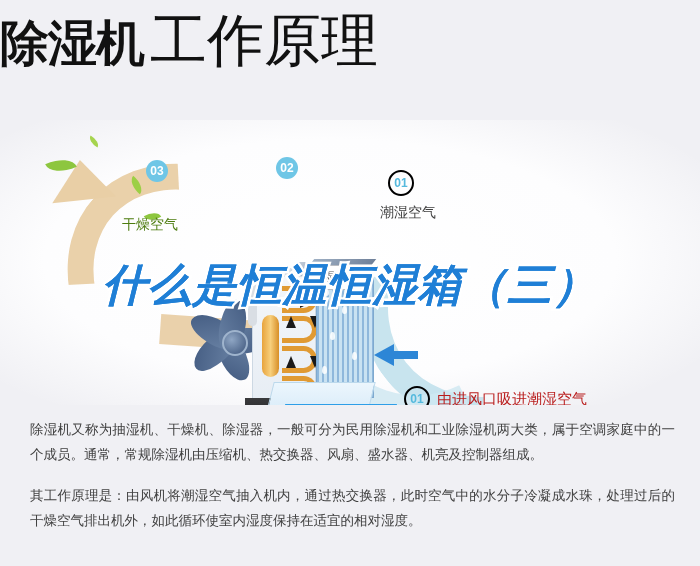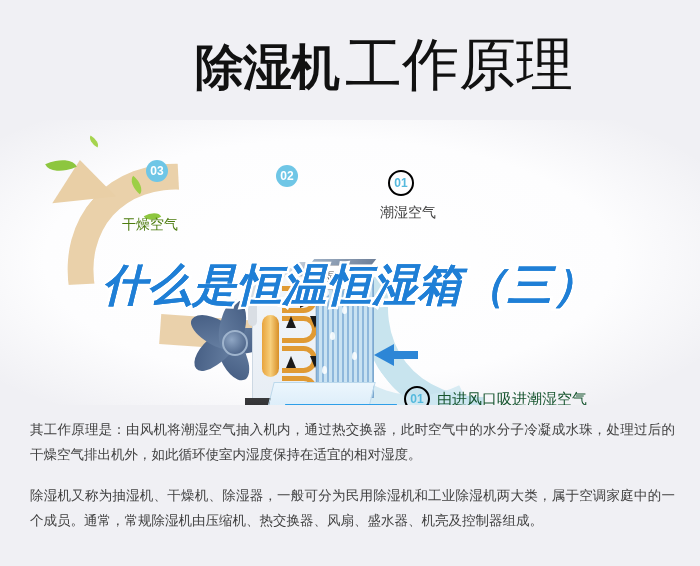--- a/index.html
+++ b/index.html
@@ -8,22 +8,22 @@
     background:#f0f0f4;
     font-family:"Liberation Sans","DejaVu Sans",sans-serif;
     overflow:hidden;position:relative;
   }
   .page{position:relative;width:700px;height:566px;}
 
   
   .banner{position:absolute;left:0;top:0;width:700px;height:405px;background:#f0f0f4;}
 
   .title{
-    position:absolute;left:0;top:36px;width:573px;
-    text-align:right;white-space:nowrap;color:#111;
+    position:absolute;left:0;top:12px;width:573px;
+    text-align:left;white-space:nowrap;color:#111;
     line-height:1;
   }
   .title .t-a{font-size:49px;font-weight:700;letter-spacing:-1px;}
   .title .t-b{font-size:57px;font-weight:400;letter-spacing:0px;margin-left:6px;}
 
   
   .stage{position:absolute;left:0;top:120px;width:700px;height:285px;overflow:hidden;background:transparent;}
   .stage .white-wash{position:absolute;left:0;top:0;width:700px;height:285px;
     background:radial-gradient(ellipse 520px 220px at 330px 140px,#ffffff 0%,#fdfdfe 55%,rgba(240,240,244,0) 85%);}
 
@@ -107,21 +107,21 @@
   .cap.blue{color:#404040;}
   .callout{position:absolute;left:302px;top:145px;padding:3px 9px;border:1px solid #b9bcc2;border-radius:11px;
      background:#fff;font-size:12px;color:#5a5a5a;white-space:nowrap;}
   .callout:after{content:"";position:absolute;left:18px;bottom:-13px;width:2px;height:13px;background:#b9bcc2;
      transform:rotate(-14deg);}
 
   
   .legend{position:absolute;left:404px;top:266px;width:290px;}
   .legend-row{display:flex;align-items:center;margin-bottom:13px;}
   .legend-row .badge{position:static;margin-right:7px;flex:none;}
-  .legend-row .ltxt{font-size:15px;color:#14532d;white-space:nowrap;}
+  .legend-row .ltxt{font-size:15px;color:#b91c1c;white-space:nowrap;}
 
   
   .overlay{
     position:absolute;left:0;top:263px;width:700px;text-align:center;
     font-size:44px;font-weight:700;font-style:italic;letter-spacing:1px;
     color:#1f7fd6;
     -webkit-text-stroke:5px #ffffff;paint-order:stroke fill;
     white-space:nowrap;line-height:1;
   }
   .overlay-fill{
@@ -194,21 +194,21 @@
       <div class="drop" style="left:324px;top:168px;"></div>
       <div class="drop" style="left:342px;top:186px;"></div>
       <div class="drop" style="left:330px;top:212px;"></div>
       <div class="drop" style="left:352px;top:232px;"></div>
       <div class="drop" style="left:322px;top:246px;"></div>
       <div class="drop" style="left:346px;top:158px;"></div>
 
       <div class="blue-arrow"></div>
       <div class="blue-arrow-tail"></div>
 
-      <div class="badge" style="left:276px;top:45px;">02</div>
+      <div class="badge" style="left:276px;top:37px;">02</div>
       <div class="callout">潮湿空气</div>
 
       <div class="badge hollow" style="left:388px;top:50px;">01</div>
       <div class="cap blue" style="left:380px;top:84px;">潮湿空气</div>
 
       <div class="tank-base"></div>
       <div class="tank-ice"></div>
       <div class="tank"></div>
 
       <div class="legend">
@@ -219,17 +219,17 @@
 
       </div>
 
     </div>
 
     <div class="overlay">什么是恒温恒湿箱（三）</div>
     <div class="overlay-fill">什么是恒温恒湿箱（三）</div>
   </div>
 
   <div class="copy">
+    <p>除湿机又称为抽湿机、干燥机、除湿器，一般可分为民用除湿机和工业除湿机两大类，属于空调家庭中的一个成员。通常，常规除湿机由压缩机、热交换器、风扇、盛水器、机亮及控制器组成。</p>
     <p>其工作原理是：由风机将潮湿空气抽入机内，通过热交换器，此时空气中的水分子冷凝成水珠，处理过后的干燥空气排出机外，如此循环使室内湿度保持在适宜的相对湿度。</p>
-    <p>除湿机又称为抽湿机、干燥机、除湿器，一般可分为民用除湿机和工业除湿机两大类，属于空调家庭中的一个成员。通常，常规除湿机由压缩机、热交换器、风扇、盛水器、机亮及控制器组成。</p>
   </div>
 
 </div>
 
 </body></html>

